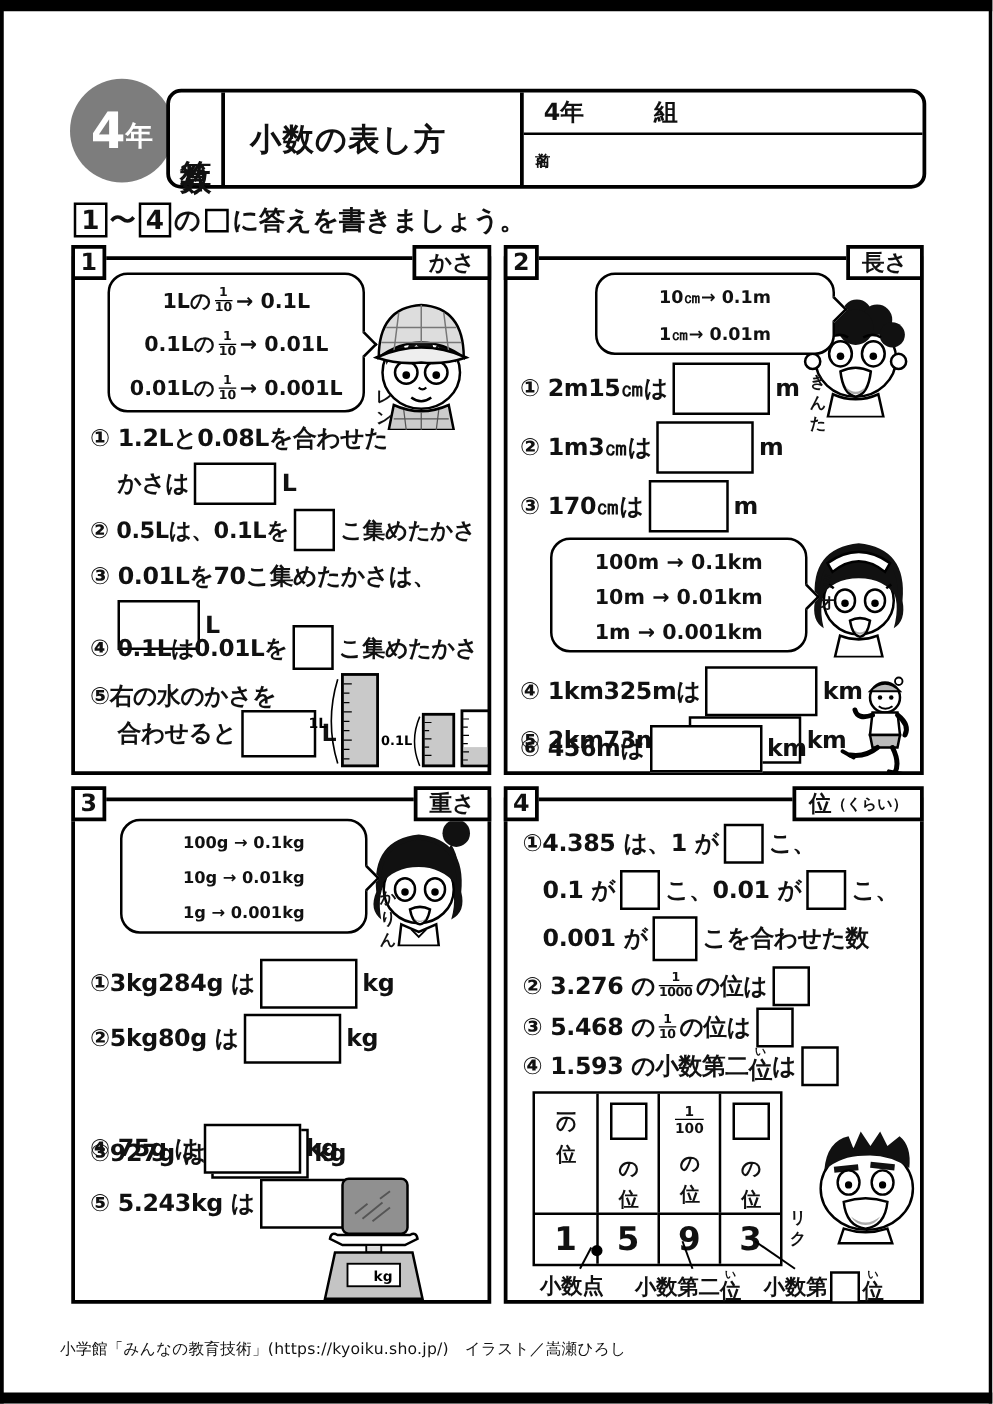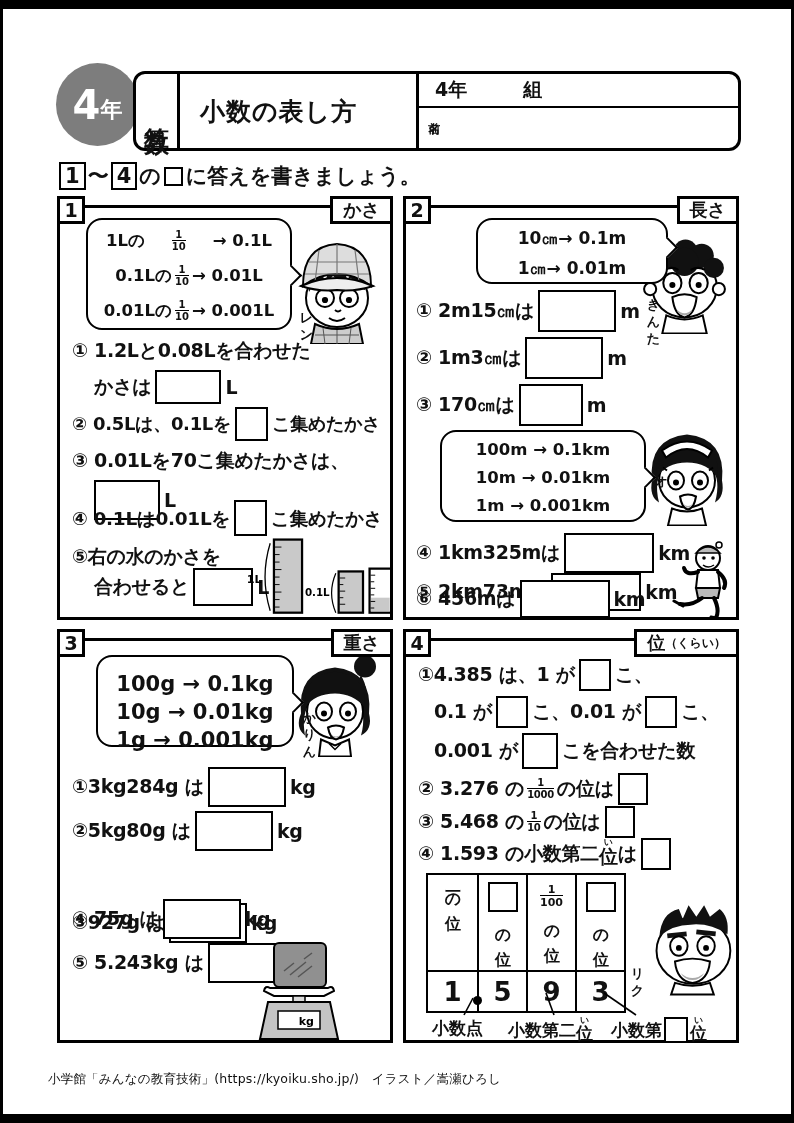--- a/index.html
+++ b/index.html
@@ -109,21 +109,21 @@
     <span>の</span>
     <span class="sqbox"></span>
     <span>に答えを書きましょう。</span>
   </div>
 
   <div class="sec" style="left:57px; top:205px; width:336px; height:415px;">
     <div class="sec-num">1</div>
     <div class="sec-tab">かさ</div>
 
     <div class="bubble" style="left:26px; top:10px; width:206px; height:112px; padding-top:3px; font-size:16.5px;">
-      <div class="bl" style="height:35px;gap:24px;">
+      <div class="bl" style="height:35px;">
         <span>1Lの</span>
         <span class="frac">
             <span class="fn">1</span>
             <span class="fd">10</span>
           </span>
         <span>→ 0.1L</span>
       </div>
       <div class="bl" style="height:35px;">
         <span>0.1Lの</span>
         <span class="frac">
@@ -206,21 +206,21 @@
       <rect x="135" y="33" width="23" height="47" fill="#fff" stroke="#000" stroke-width="2.4"></rect>
       <rect x="136.5" y="64" width="20" height="14.5" fill="#c9c9c9"></rect>
       <path d="M136,40 h5 M136,47 h4 M136,54 h5 M136,61 h4 M136,68 h5 M136,75 h4" stroke="#000" stroke-width="1"></path>
     </svg>
   </div>
 
   <div class="sec" style="left:403px; top:205px; width:336px; height:415px;">
     <div class="sec-num">2</div>
     <div class="sec-tab">長さ</div>
 
-    <div class="bubble" style="left:70px; top:10px; width:192px; height:66px; padding-top:3px; font-size:17px;">
+    <div class="bubble" style="left:70px; top:10px; width:192px; height:66px; padding-top:3px; font-size:14px;">
       <div class="bl" style="height:30px;">
           <span>10㎝→ 0.1m</span>
         </div>
       <div class="bl" style="height:30px;">
           <span>1㎝→ 0.01m</span>
         </div>
       <span class="tail" style="right:-9px; top:20px;"></span>
     </div>
 
     <div class="vlabel" style="left:238px; top:82px;">きんた</div>
@@ -325,21 +325,21 @@
       <path d="M34,48 L58,48 L56,58 L36,58 Z" fill="#bbb" stroke="#000" stroke-width="2"></path>
       <path d="M40,58 Q30,66 18,64 M52,58 Q58,70 54,78" stroke="#000" stroke-width="4" fill="none" stroke-linecap="round"></path>
       <path d="M12,61 l9,5 M49,77 l11,2" stroke="#000" stroke-width="3" stroke-linecap="round"></path>
     </svg>
   </div>
 
   <div class="sec" style="left:57px; top:638px; width:336px; height:405px;">
     <div class="sec-num">3</div>
     <div class="sec-tab">重さ</div>
 
-    <div class="bubble" style="left:36px; top:14px; width:198px; height:92px; padding-top:13px; font-size:21px;">
+    <div class="bubble" style="left:36px; top:14px; width:198px; height:92px; padding-top:3px; font-size:13px;">
       <div class="bl" style="height:28px;">
           <span>100g → 0.1kg</span>
         </div>
       <div class="bl" style="height:28px;">
           <span>10g → 0.01kg</span>
         </div>
       <div class="bl" style="height:28px;">
           <span>1g → 0.001kg</span>
         </div>
       <span class="tail" style="right:-9px; top:38px;"></span>

